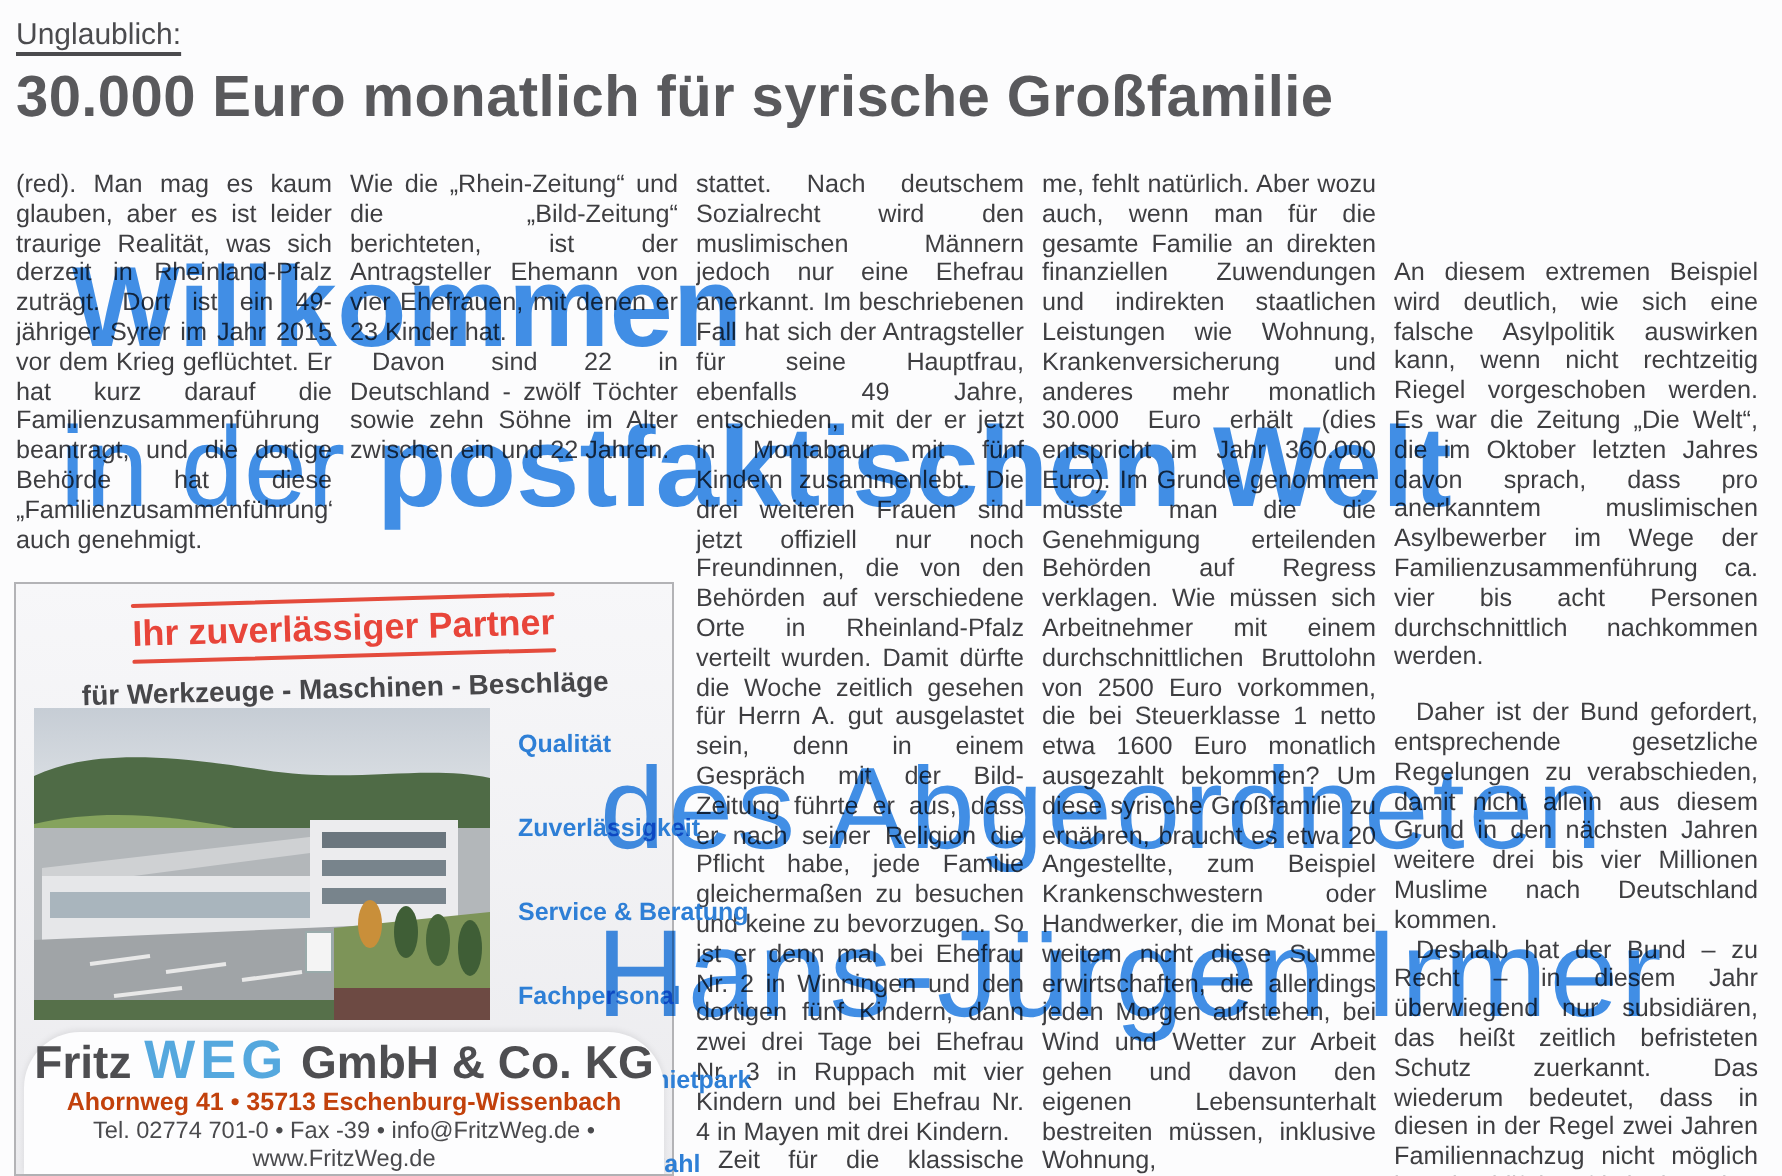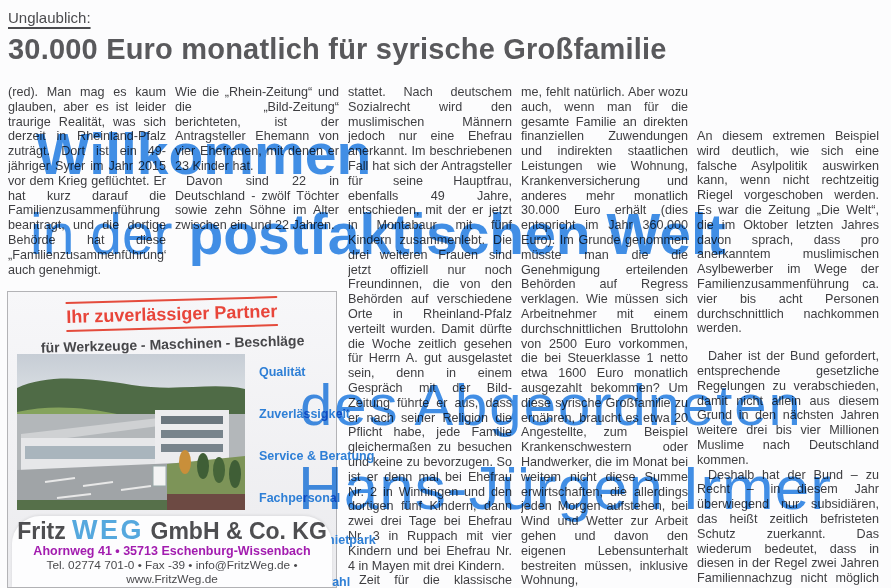--- a/index.html
+++ b/index.html
@@ -54,21 +54,21 @@
   }
   .ad-feature{color:#2e7fd6;font-weight:bold;font-size:12.5px;white-space:nowrap;}
   .ad-footer{
     position:absolute;left:4px;right:4px;bottom:0;height:71px;
     background:#fdfdfe;border-radius:28px 28px 0 0;
     text-align:center;padding-top:0;box-sizing:border-box;
     box-shadow:0 -1px 3px rgba(0,0,0,.08);
   }
   .company{font-size:23px;font-weight:bold;color:#4e4e51;line-height:1.05;white-space:nowrap;}
   .brand{color:#55a8de;font-size:27px;letter-spacing:2.5px;}
-  .ad-addr{font-size:12.5px;color:#a21caf;font-weight:bold;line-height:1.15;}
+  .ad-addr{font-size:12.5px;color:#c2410c;font-weight:bold;line-height:1.15;}
   .ad-contact,.ad-hours{font-size:11.8px;color:#4a4a4d;line-height:1.18;}
   
   .wm{
     position:absolute;color:#1878e2;opacity:.82;white-space:nowrap;
     pointer-events:none;z-index:50;mix-blend-mode:multiply;line-height:1;
   }
   .wm1{left:36px;top:86px;font-size:57px;font-weight:700;margin-top:40px;}
   .wm2{left:30px;top:206px;font-size:57px;font-weight:400;}
   .wm2 .bold{font-weight:700;}
   .wm3{left:300px;top:344px;font-size:58px;font-weight:400;letter-spacing:2px;margin-top:32px;}

